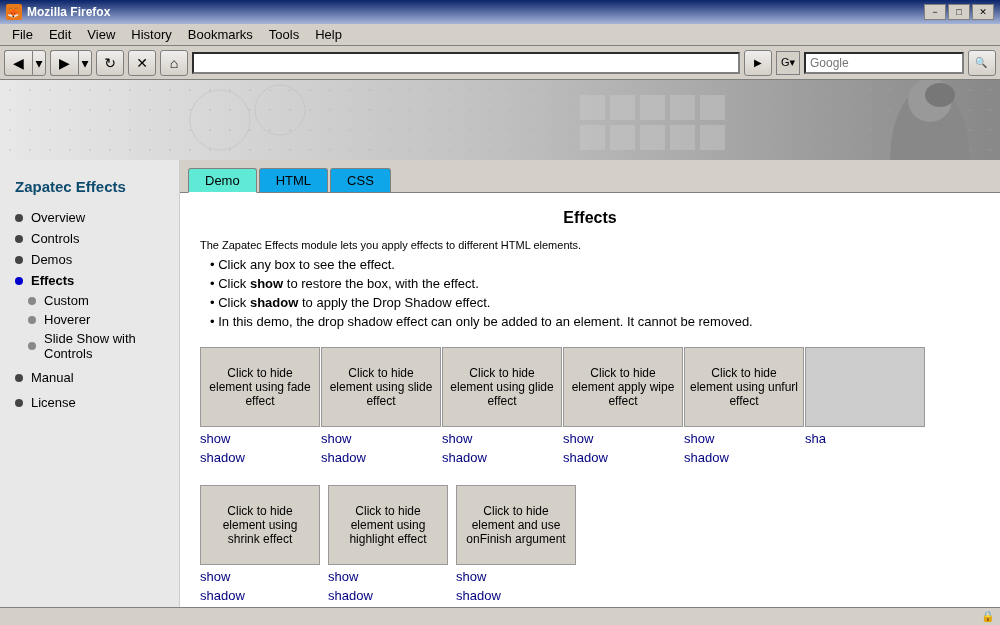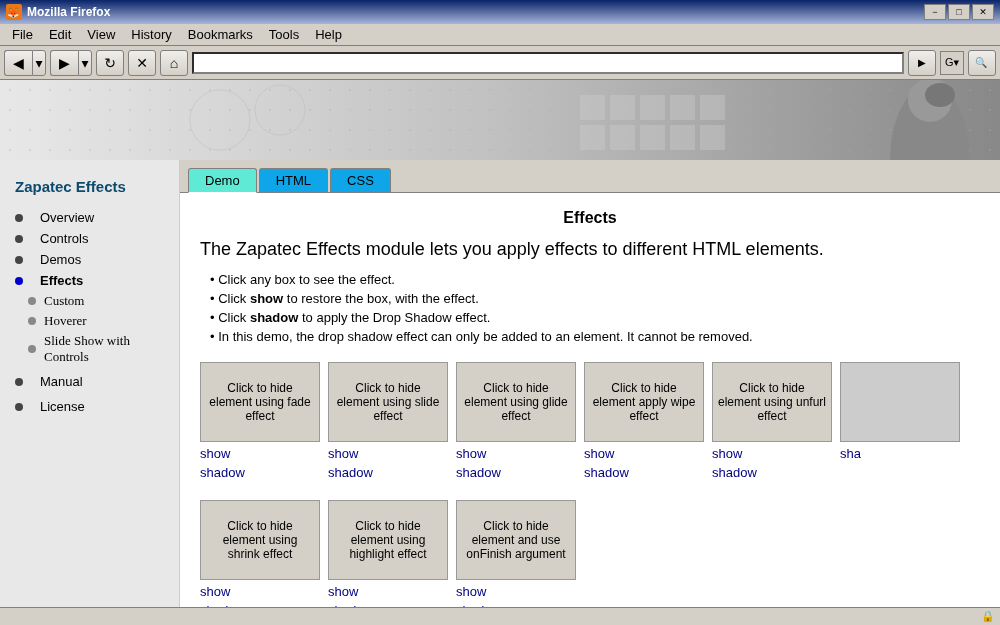--- a/index.html
+++ b/index.html
@@ -101,36 +101,35 @@
       font-weight: bold;
       padding: 8px 15px 12px;
       color: #0c4a6e;
     }
     .sidebar-section { margin-bottom: 4px; }
     .sidebar-item {
       display: flex; align-items: center;
       padding: 3px 15px;
       cursor: pointer;
       font-size: 13px;
-      gap: 9px;
     }
     .sidebar-item.active { font-weight: bold; }
     .sidebar-bullet {
       width: 8px; height: 8px;
       border-radius: 50%;
       background: #444;
       margin-right: 8px;
       flex-shrink: 0;
     }
     .sidebar-bullet.active { background: #0000cc; }
     .sidebar-sub {
       padding: 2px 15px 2px 28px;
       font-size: 13px;
       cursor: pointer;
-      display: flex; align-items: center; font-family: Liberation Serif, serif;
+      display: flex; align-items: center;
     }
 
     
     .content-area {
       flex: 1;
       background: white;
       overflow-y: auto;
       padding: 0;
     }
 
@@ -154,29 +153,29 @@
     .tab.active {
       background: #5eead4;
       border-bottom: 1px solid white;
       margin-bottom: -1px;
       z-index: 1;
     }
 
     
     .page-content { padding: 16px 20px; }
     .page-title { font-size: 16px; font-weight: bold; text-align: center; margin-bottom: 12px; }
-    .intro-text { font-size: 18px; margin-bottom: 10px; }
+    .intro-text { font-size: 11px; margin-bottom: 4px; }
     .bullet-list { list-style: none; padding-left: 10px; margin-bottom: 16px; }
     .bullet-list li { padding: 2px 0; font-size: 13px; }
     .bullet-list li::before { content: "• "; }
 
     
     .effects-grid {
       display: flex;
-      gap: 8px;
+      gap: 1px;
       flex-wrap: nowrap;
       margin-bottom: 20px;
       overflow: hidden;
     }
     .effect-column { display: flex; flex-direction: column; gap: 4px; min-width: 120px; }
     .effect-box {
       width: 120px;
       height: 80px;
       border: 1px solid #999;
       background: #d4d0c8;
@@ -251,20 +250,21 @@
   <div class="nav-btn-group">
     <div class="nav-btn">▶</div>
     <div class="nav-btn dropdown">▾</div>
   </div>
   <div class="nav-btn">↻</div>
   <div class="nav-btn">✕</div>
   <div class="nav-btn">⌂</div>
   <input class="address-bar" type="text" value="" style="">
   <div class="nav-btn" style="font-size:10px;">▶</div>
   <div style="display:flex;align-items:center;border:1px solid #808080;background:#d4d0c8;padding:1px 4px;height:24px;font-size:11px;">G▾</div>
+  <input class="search-box" type="text" placeholder="Google" style="">
   <div class="nav-btn" style="font-size:10px;">🔍</div>
 </div>
 
 <div class="header-image">
   <div class="header-pattern"></div>
   <svg width="1000" height="80" style="position:absolute;top:0;left:0;">
 
     <circle cx="220" cy="40" r="30" fill="none" stroke="#bbb" stroke-width="1" opacity="0.5"></circle>
     <circle cx="280" cy="30" r="25" fill="none" stroke="#bbb" stroke-width="1" opacity="0.5"></circle>
     <circle cx="350" cy="50" r="20" fill="none" stroke="#ccc" stroke-width="1" opacity="0.4"></circle>

